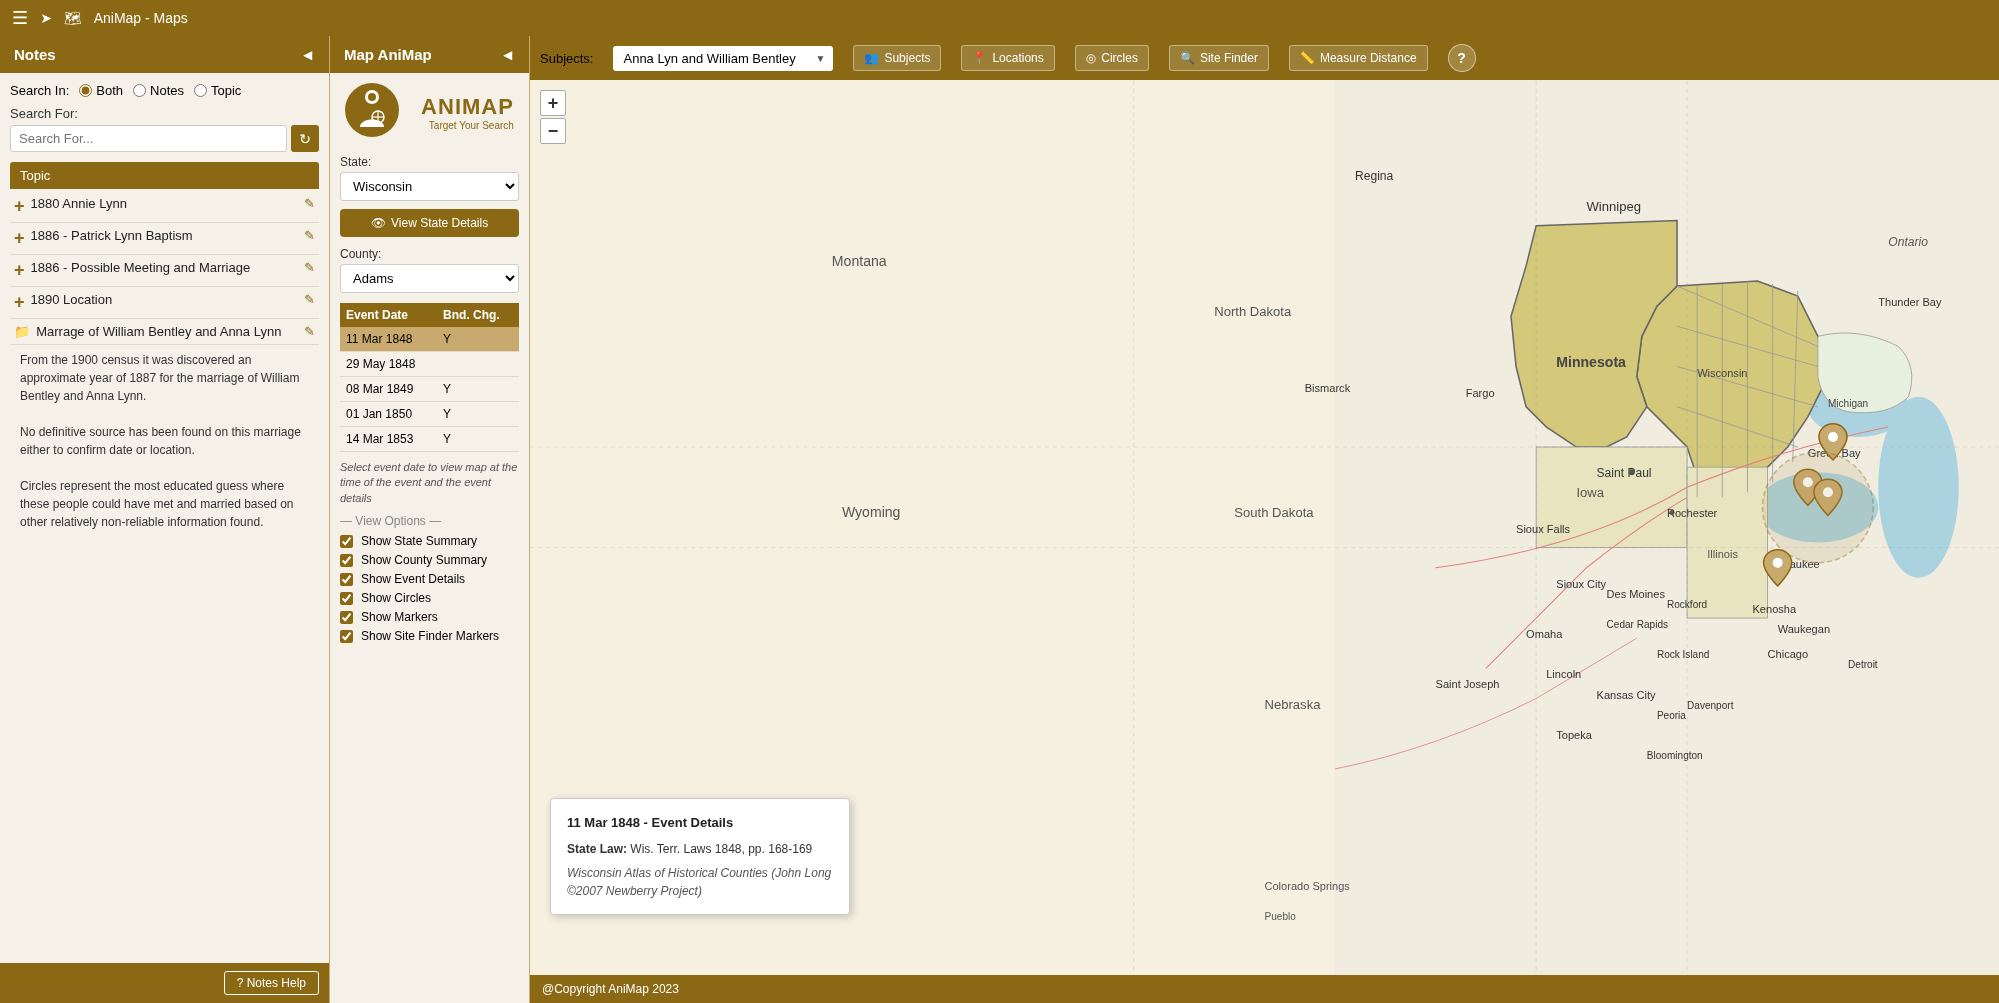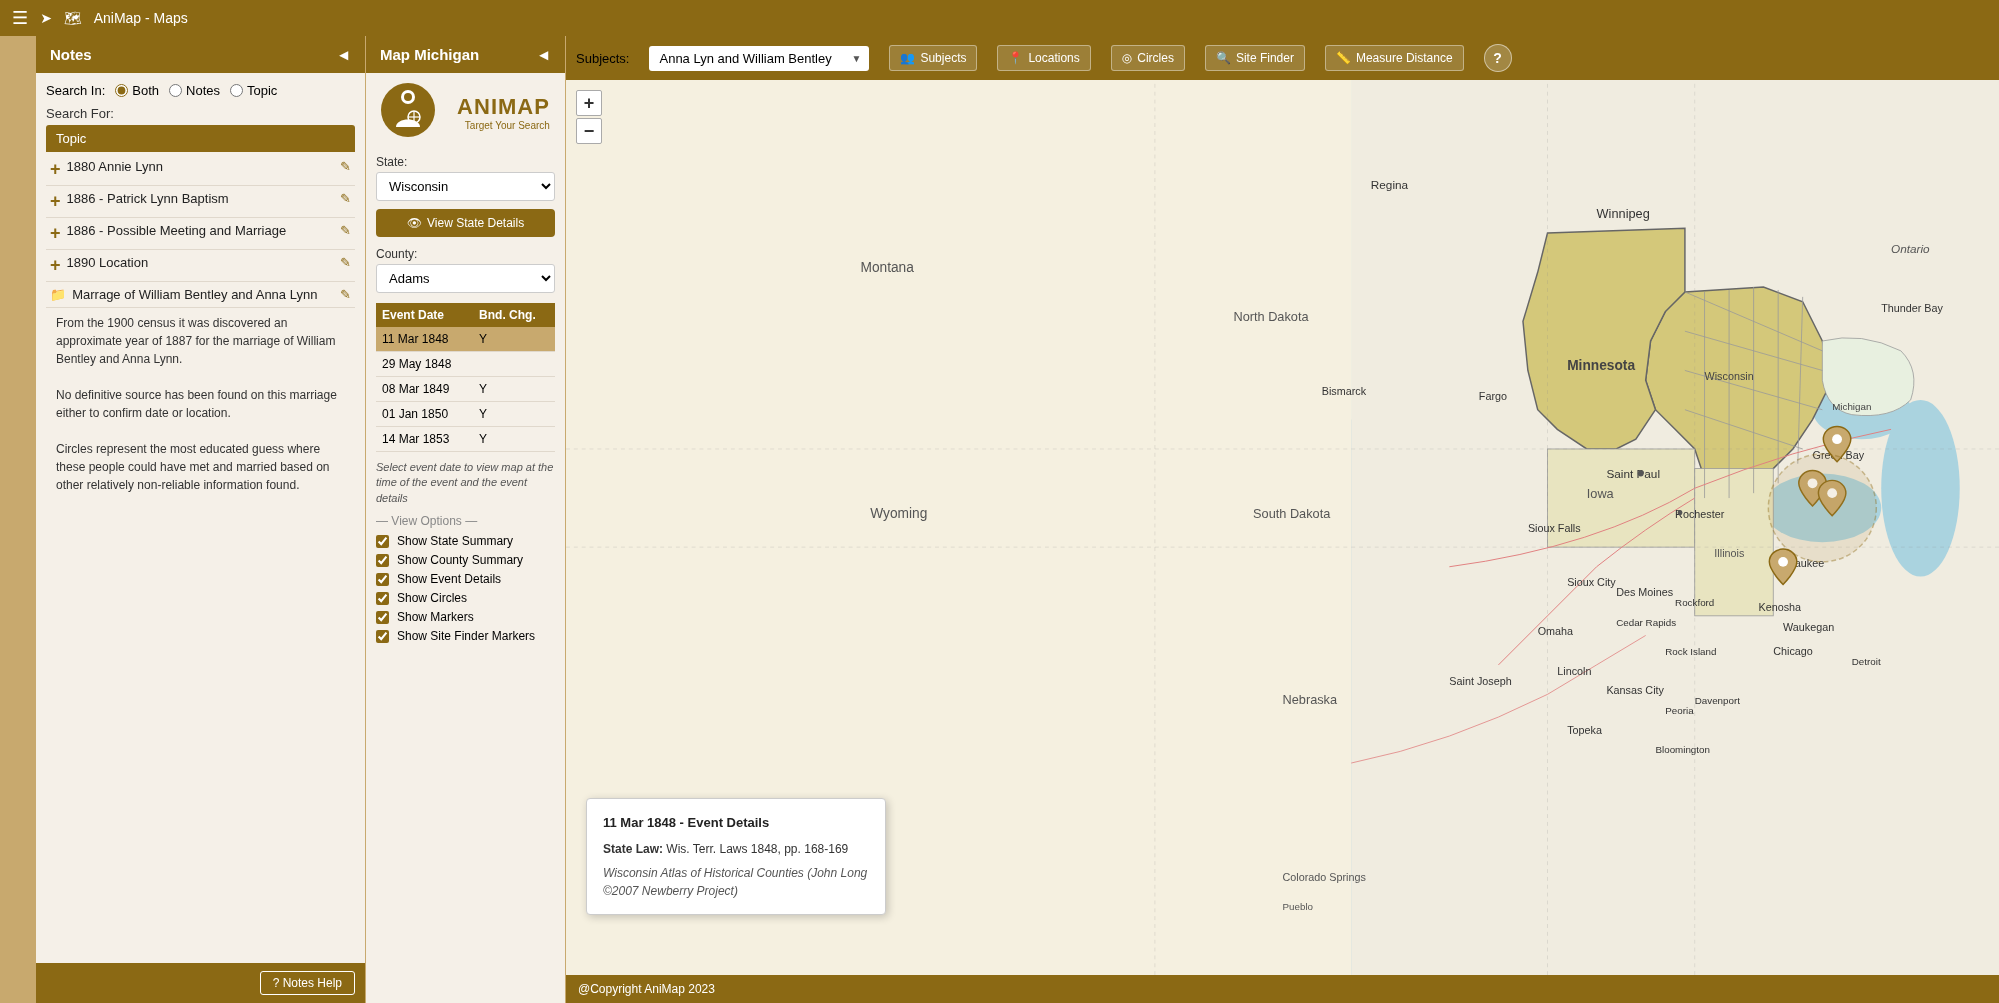--- a/index.html
+++ b/index.html
@@ -14,21 +14,20 @@
       padding: 0 12px;
       gap: 12px;
       color: white;
       font-size: 14px;
     }
 
     
     #main {
       display: flex;
       height: calc(1003px - 36px);
-      padding-left: 36px;
     }
 
     
     #notes-panel {
       width: 330px;
       background: #f5f0e8;
       display: flex;
       flex-direction: column;
       border-right: 1px solid #c8a96e;
       flex-shrink: 0;
@@ -416,20 +415,24 @@
         <label class="radio-label">
           <input type="radio" name="searchIn" style="">
           <span>Notes</span>
         </label>
         <label class="radio-label">
           <input type="radio" name="searchIn" style="">
           <span>Topic</span>
         </label>
       </div>
       <div class="search-for-label">Search For:</div>
+      <div class="search-input-row">
+        <input type="text" class="search-input" placeholder="Search For..." style="">
+        <button class="refresh-btn">↻</button>
+      </div>
 
       <div class="topic-header">Topic</div>
       <ul class="note-list">
 
       <li class="note-item">
             <span style="color: rgb(139, 105, 20); font-weight: bold; font-size: 18px;">+</span>
             <span class="note-text">1880 Annie Lynn</span>
             <span class="note-edit">✎</span>
           </li>
           <li class="note-item">
@@ -459,21 +462,21 @@
 Circles represent the most educated guess where these people could have met and married based on other relatively non-reliable information found.</div>
         </ul>
     </div>
     <div class="notes-footer">
       <button class="notes-help-btn">? Notes Help</button>
     </div>
   </div>
 
   <div id="map-details-panel">
     <div id="map-details-header">
-      <span>Map Michigan</span>
+      <span>Map AniMap</span>
       <span>◄</span>
     </div>
     <div id="map-details-body">
       <div class="animap-logo">
         <div style="display:flex;align-items:center;justify-content:center;gap:22px;text-align:right;">
           <div class="animap-logo-circle">
 
             <svg width="32" height="42" viewBox="0 0 32 42" fill="none" xmlns="http://www.w3.org/2000/svg">
               <circle cx="16" cy="8" r="7" fill="white"></circle>
               <path d="M4 38 C4 28 28 28 28 38" fill="white"></path>

